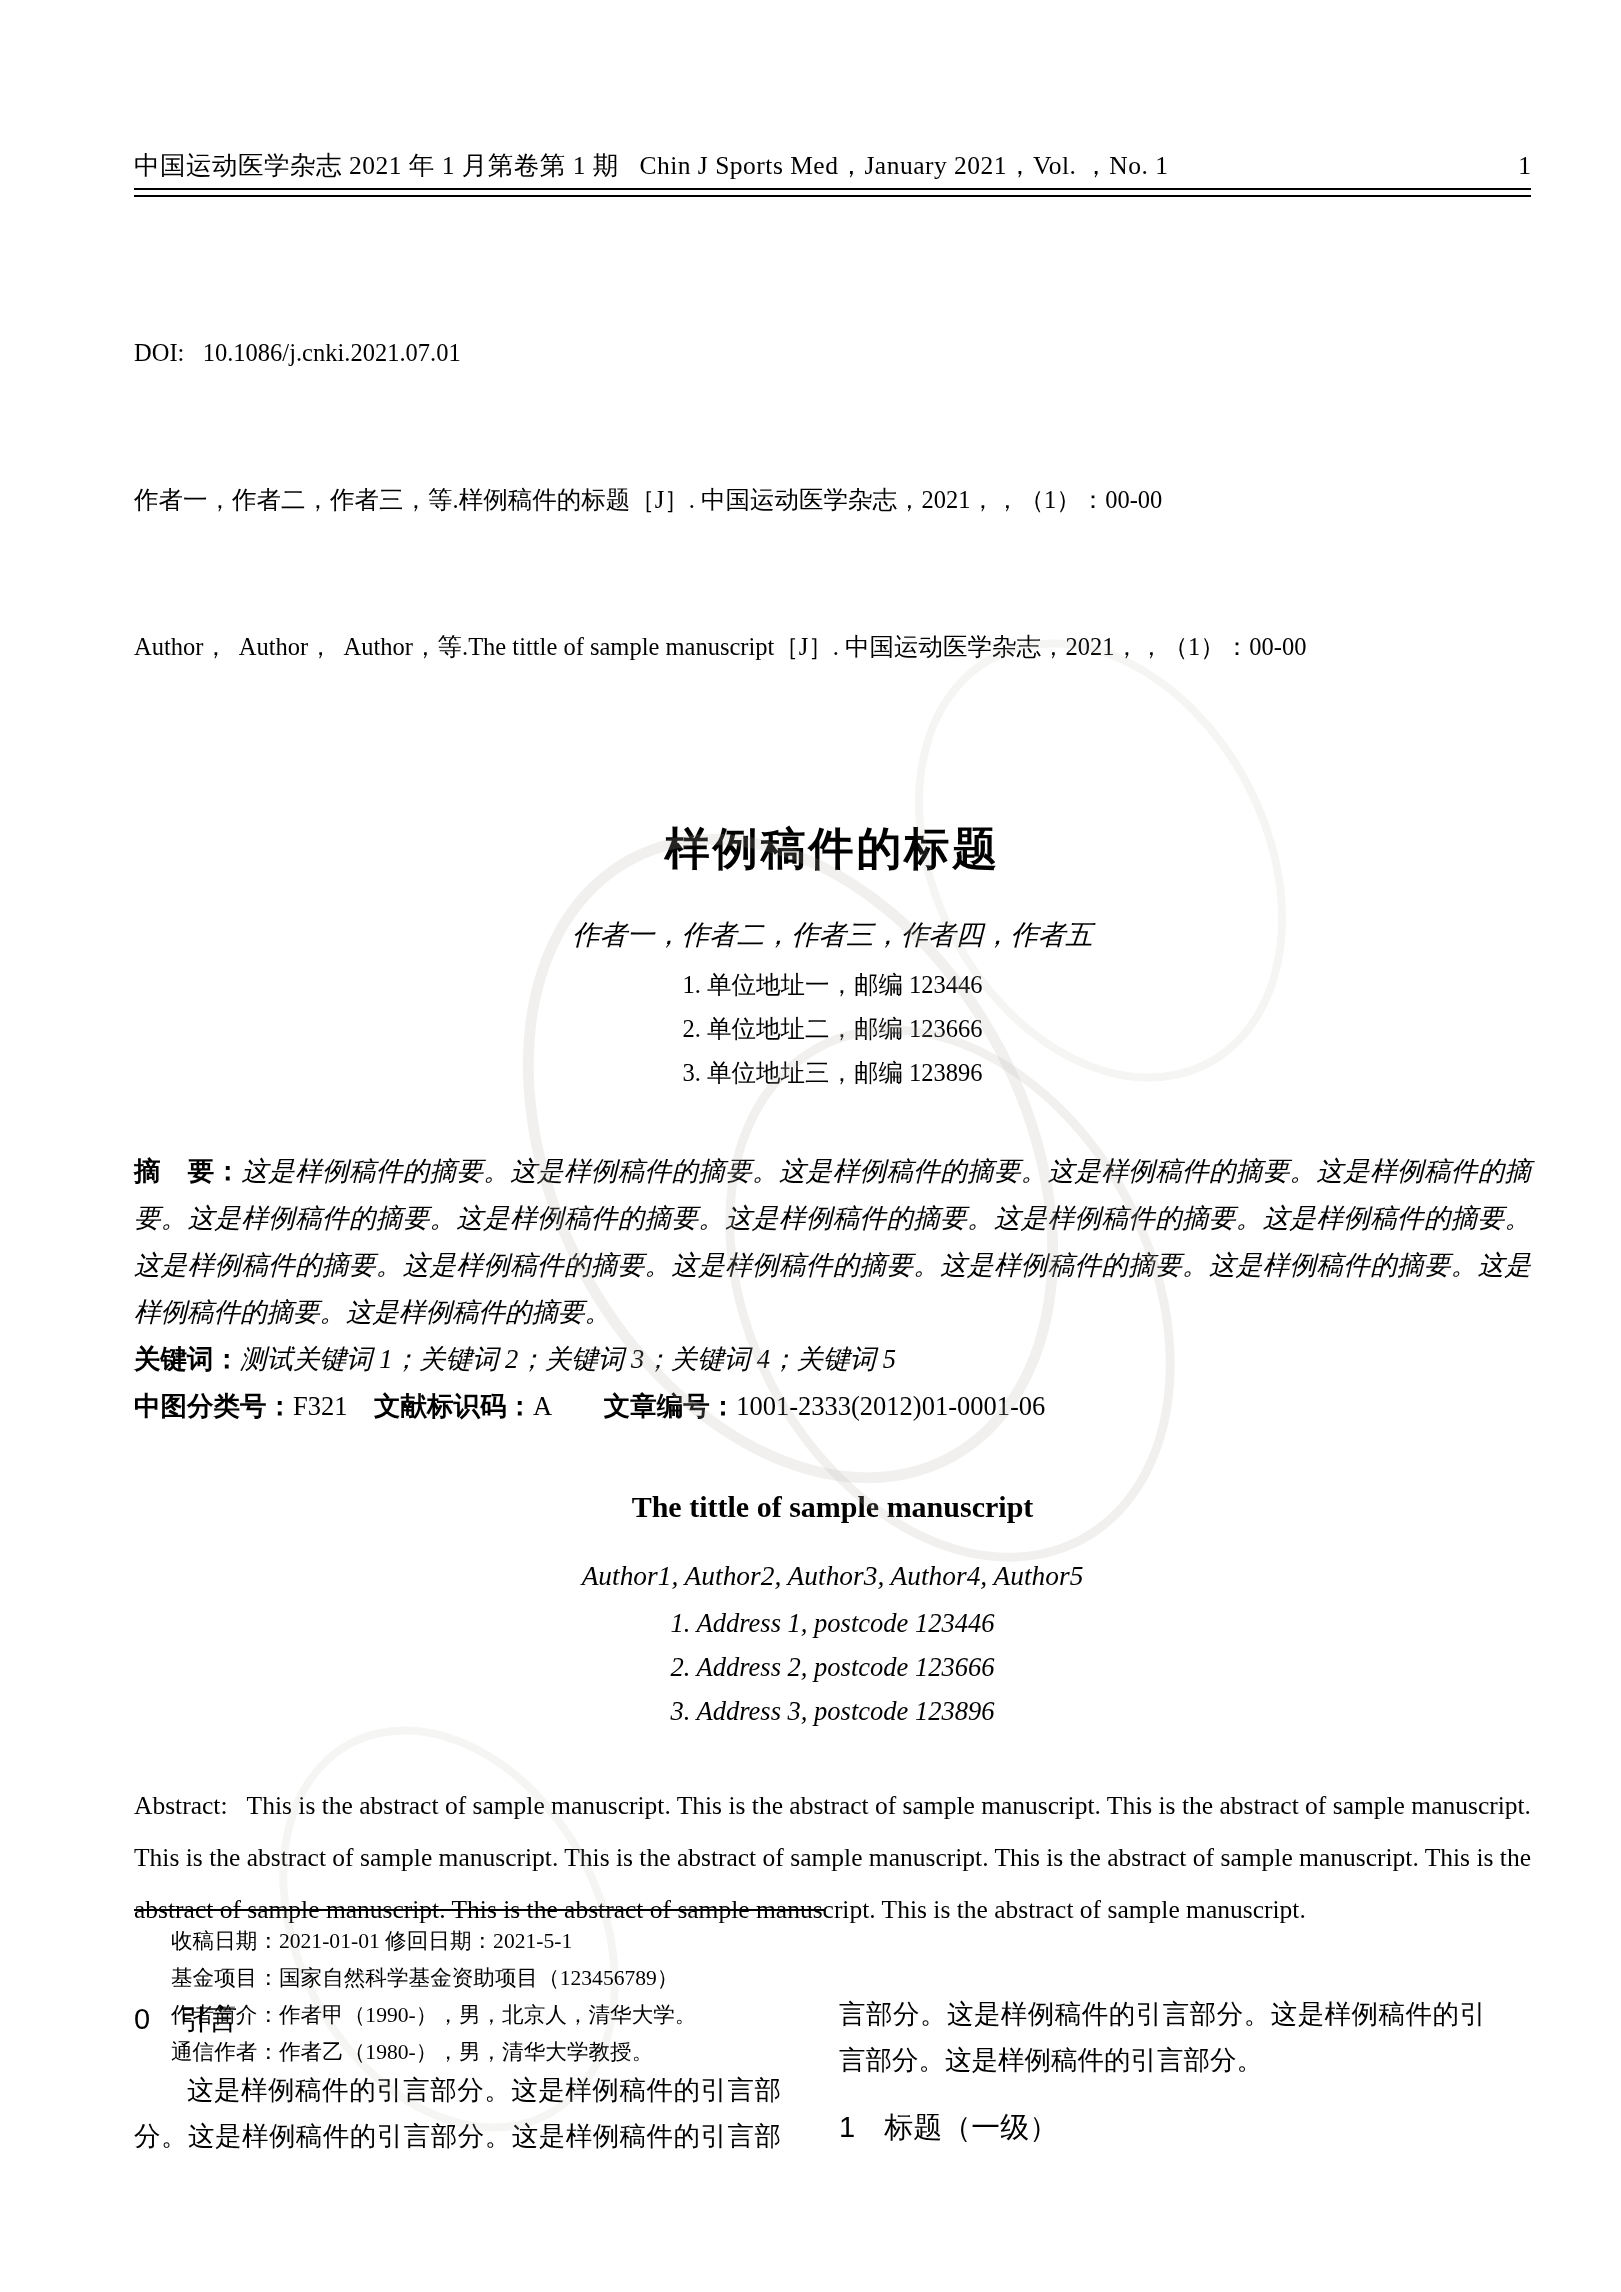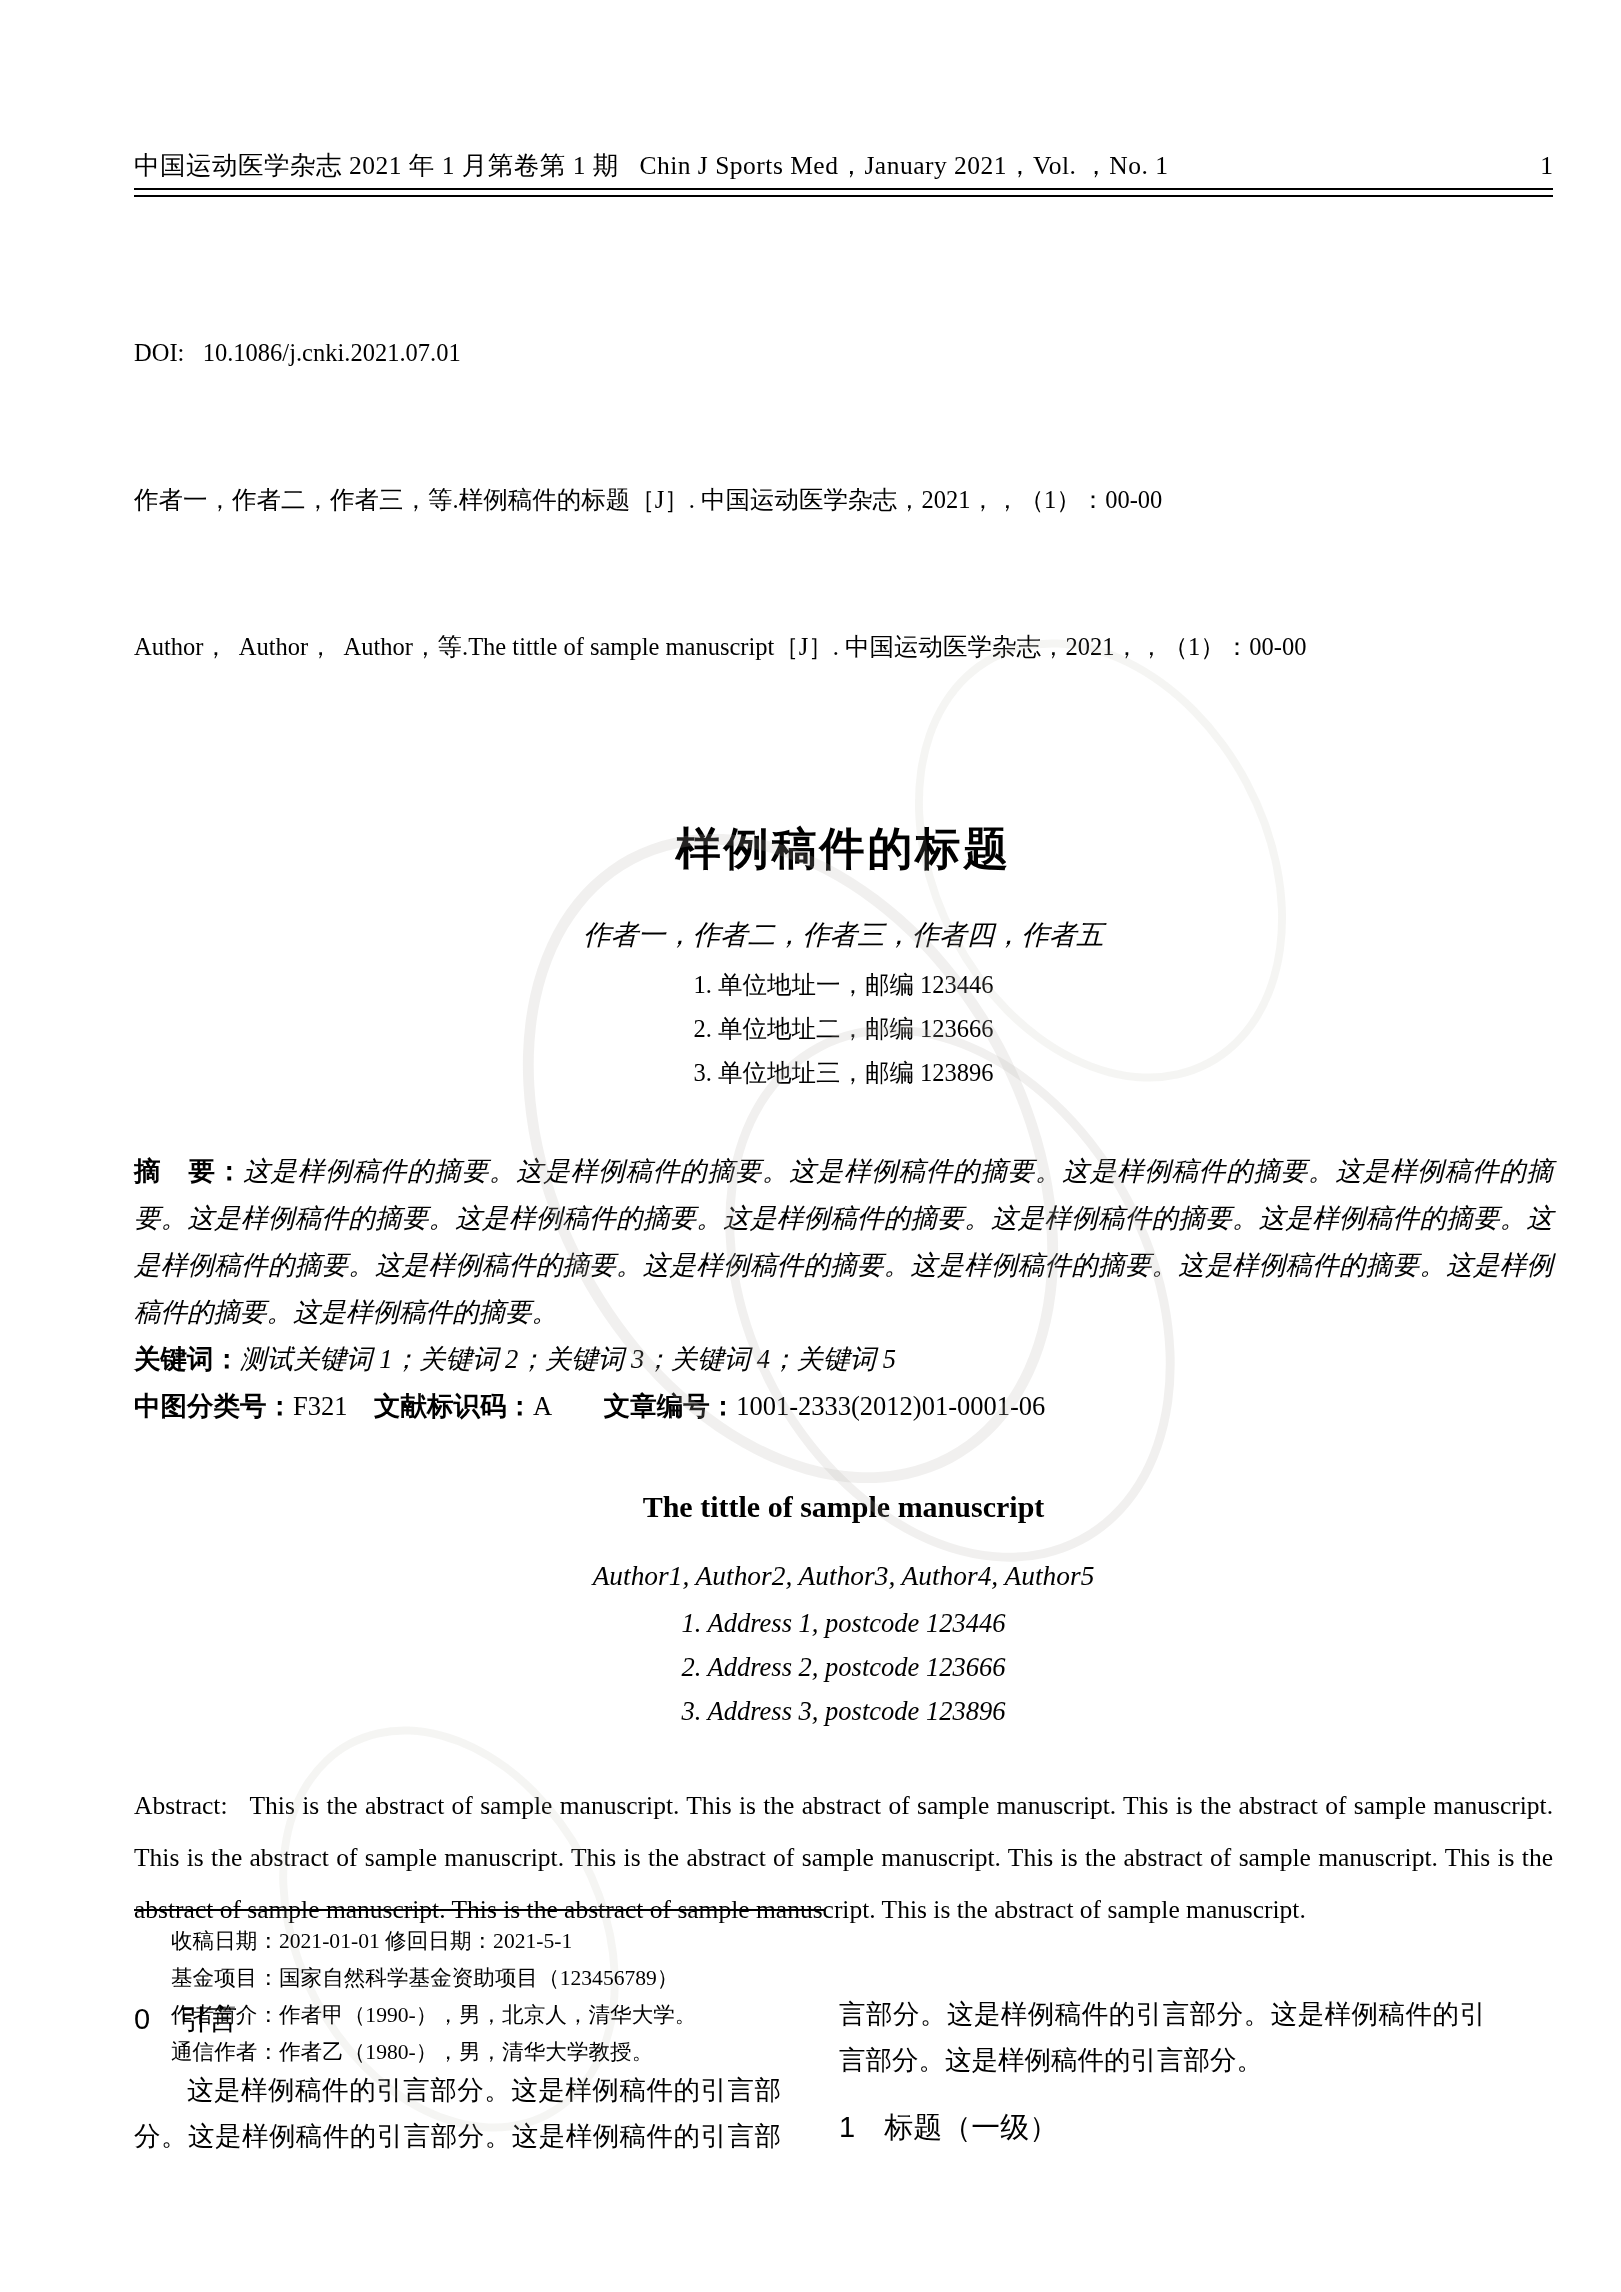--- a/index.html
+++ b/index.html
@@ -1,20 +1,20 @@
 <!DOCTYPE html>
 <html lang="zh"><head>
 <meta charset="utf-8">
 <style>
   html,body{margin:0;padding:0;background:#ffffff;}
   .page{
     position:relative;
     width:1621px;height:2161px;
     box-sizing:border-box;
-    padding:149px 68px 0 134px;
+    padding:149px 90px 0 134px;
     background:#ffffff;
     color:#000;
     font-family:"Liberation Serif","DejaVu Serif",serif;
     overflow:hidden;
   }
   
   .wm{position:absolute;border-style:solid;border-color:rgba(186,181,173,0.20);border-radius:50%;pointer-events:none;}
   .wm1{left:549px;top:814px;width:461px;height:667px;border-width:11.8px;transform:rotate(-28deg);}
   .wm2{left:745px;top:1010px;width:392px;height:549px;border-width:9.8px;transform:rotate(-28deg);}
   .wm3{left:294px;top:1715px;width:294px;height:412px;border-width:8.8px;transform:rotate(-28deg);border-color:rgba(186,181,173,0.14);}

